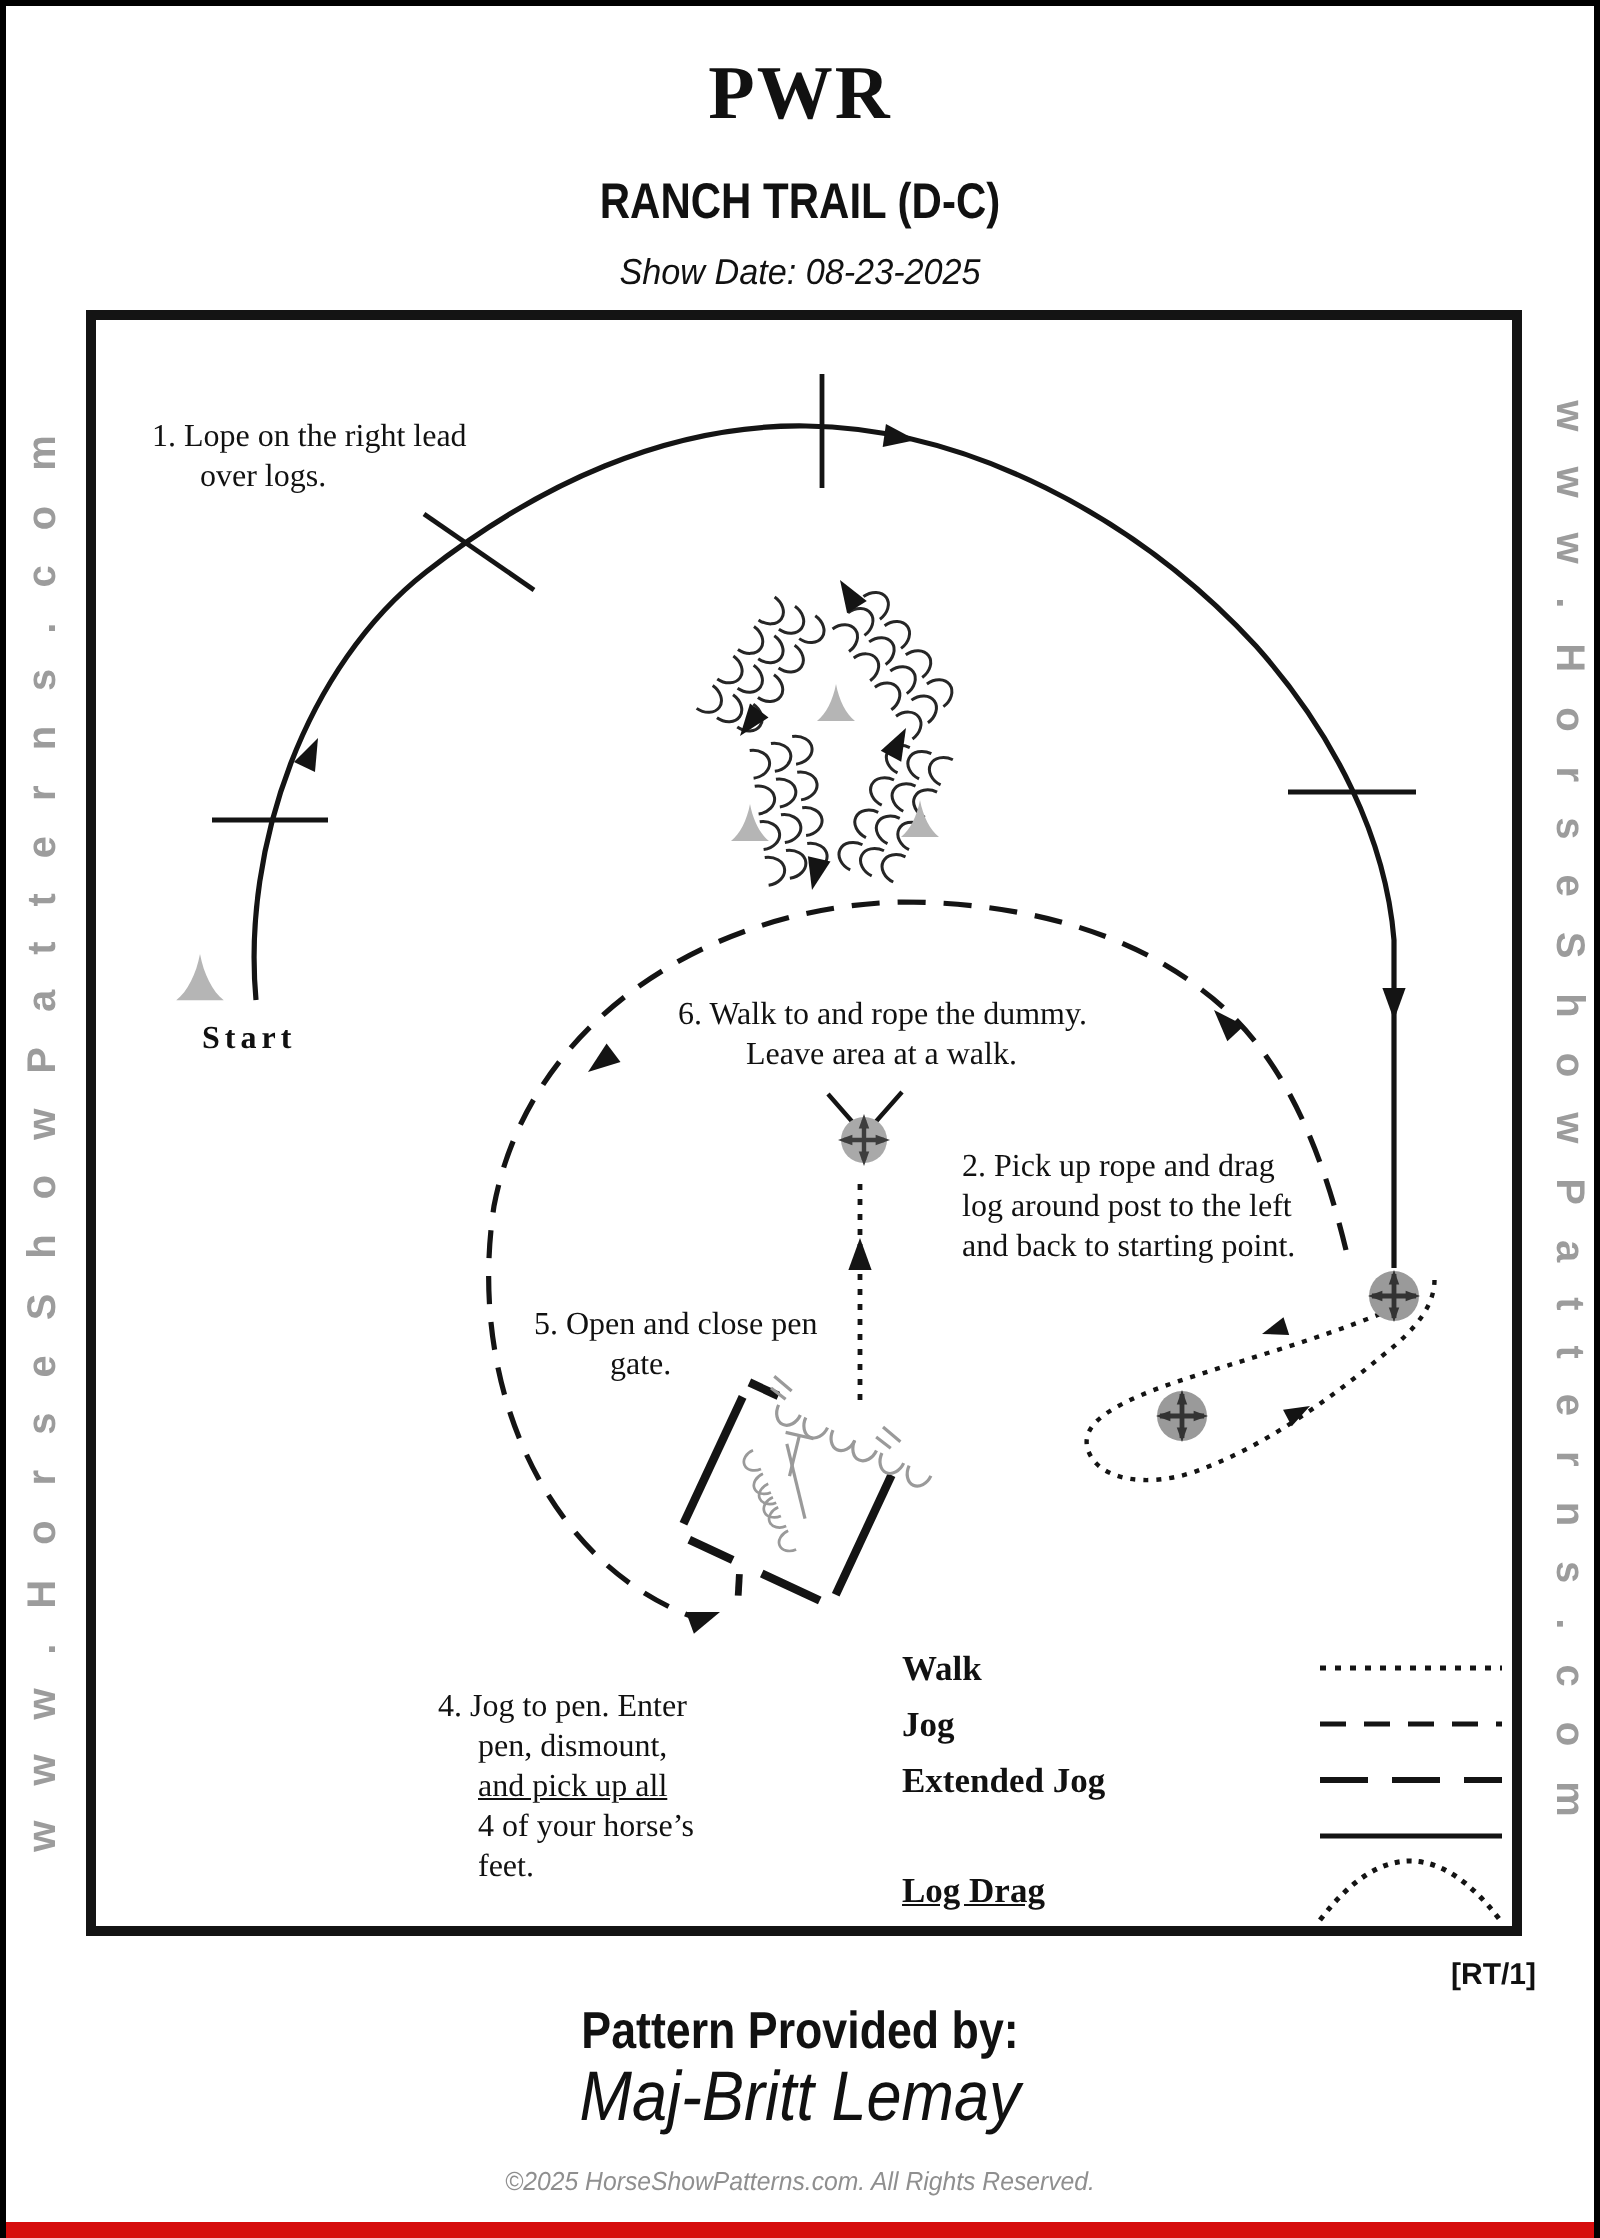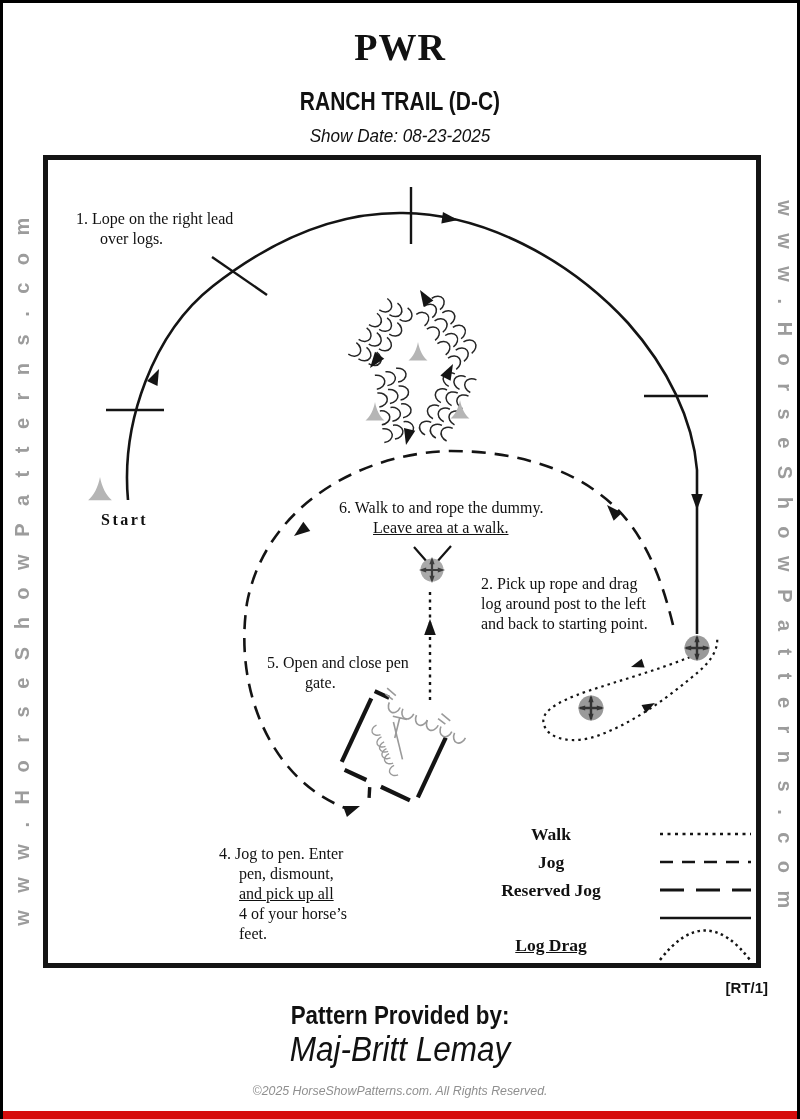--- a/index.html
+++ b/index.html
@@ -11,21 +11,21 @@
   .hdr-title{top:22px;font:bold 38px "Liberation Serif",serif;letter-spacing:1px;}
   .hdr-sub{top:84px;font:bold 25px "Liberation Sans",sans-serif;transform:scaleX(.84);}
   .hdr-date{top:123px;font:italic 18px "Liberation Sans",sans-serif;transform:scaleX(.95);}
   .frame{left:40px;top:152px;width:718px;height:813px;border:5px solid #141414;box-sizing:border-box;}
   .wm{position:absolute;white-space:nowrap;font:bold 20px "Liberation Sans",sans-serif;
       letter-spacing:17.5px;color:#9c9c9c;}
   .wm-left{left:19px;top:560px;transform:translate(-50%,-50%) rotate(-90deg);}
   .wm-right{left:781px;top:560px;transform:translate(-50%,-50%) rotate(90deg);}
   .instr{position:absolute;font:16px "Liberation Serif",serif;line-height:20px;white-space:nowrap;}
   .start{left:98px;top:508px;font:bold 16px "Liberation Serif",serif;letter-spacing:2.5px;}
-  .leg{position:absolute;left:448px;width:200px;text-align:center;
+  .leg{position:absolute;left:448px;width:200px;text-align:left;
        font:bold 17.5px "Liberation Serif",serif;line-height:18px;}
   .code{left:680px;width:85px;text-align:right;top:976px;font:bold 15px "Liberation Sans",sans-serif;}
   .prov{top:997px;font:bold 26px "Liberation Sans",sans-serif;transform:scaleX(.86);}
   .name{top:1026px;font:italic 35px "Liberation Sans",sans-serif;transform:scaleX(.9);}
   .copy{top:1080px;font:italic 13px "Liberation Sans",sans-serif;color:#8f8f8f;transform:scaleX(.95);}
   .redbar{left:0;right:0;bottom:0;height:8px;background:#d60d0d;}
   svg.art{position:absolute;left:0;top:0;}
 </style>
 </head>
 <body>
@@ -205,28 +205,28 @@
     <div style="padding-left:20px;">feet.</div>
   </div>
 
   <div class="instr" style="left:264px;top:650px;">
     <div>5.  Open and close pen</div>
     <div style="padding-left:38px;">gate.</div>
   </div>
 
   <div class="instr" style="left:336px;top:495px;">
     <div>6.  Walk to and rope the dummy.</div>
-    <div style="padding-left:34px;text-decoration:underline;">Leave area at a walk.</div>
+    <div style="padding-left:34px;">Leave area at a walk.</div>
   </div>
 
   <div class="abs start">Start</div>
 
   <div class="leg" style="top:822px;">Walk</div>
   <div class="leg" style="top:850px;">Jog</div>
-  <div class="leg" style="top:878px;">Reserved Jog</div>
+  <div class="leg" style="top:878px;">Extended Jog</div>
   <div class="leg" style="top:933px;text-decoration:underline;">Log Drag</div>
 
   <div class="abs code">[RT/1]</div>
   <div class="abs ctr prov">Pattern Provided by:</div>
   <div class="abs ctr name">Maj-Britt Lemay</div>
   <div class="abs ctr copy">©2025 HorseShowPatterns.com. All Rights Reserved.</div>
   <div class="abs redbar"></div>
 
 </div>
 

